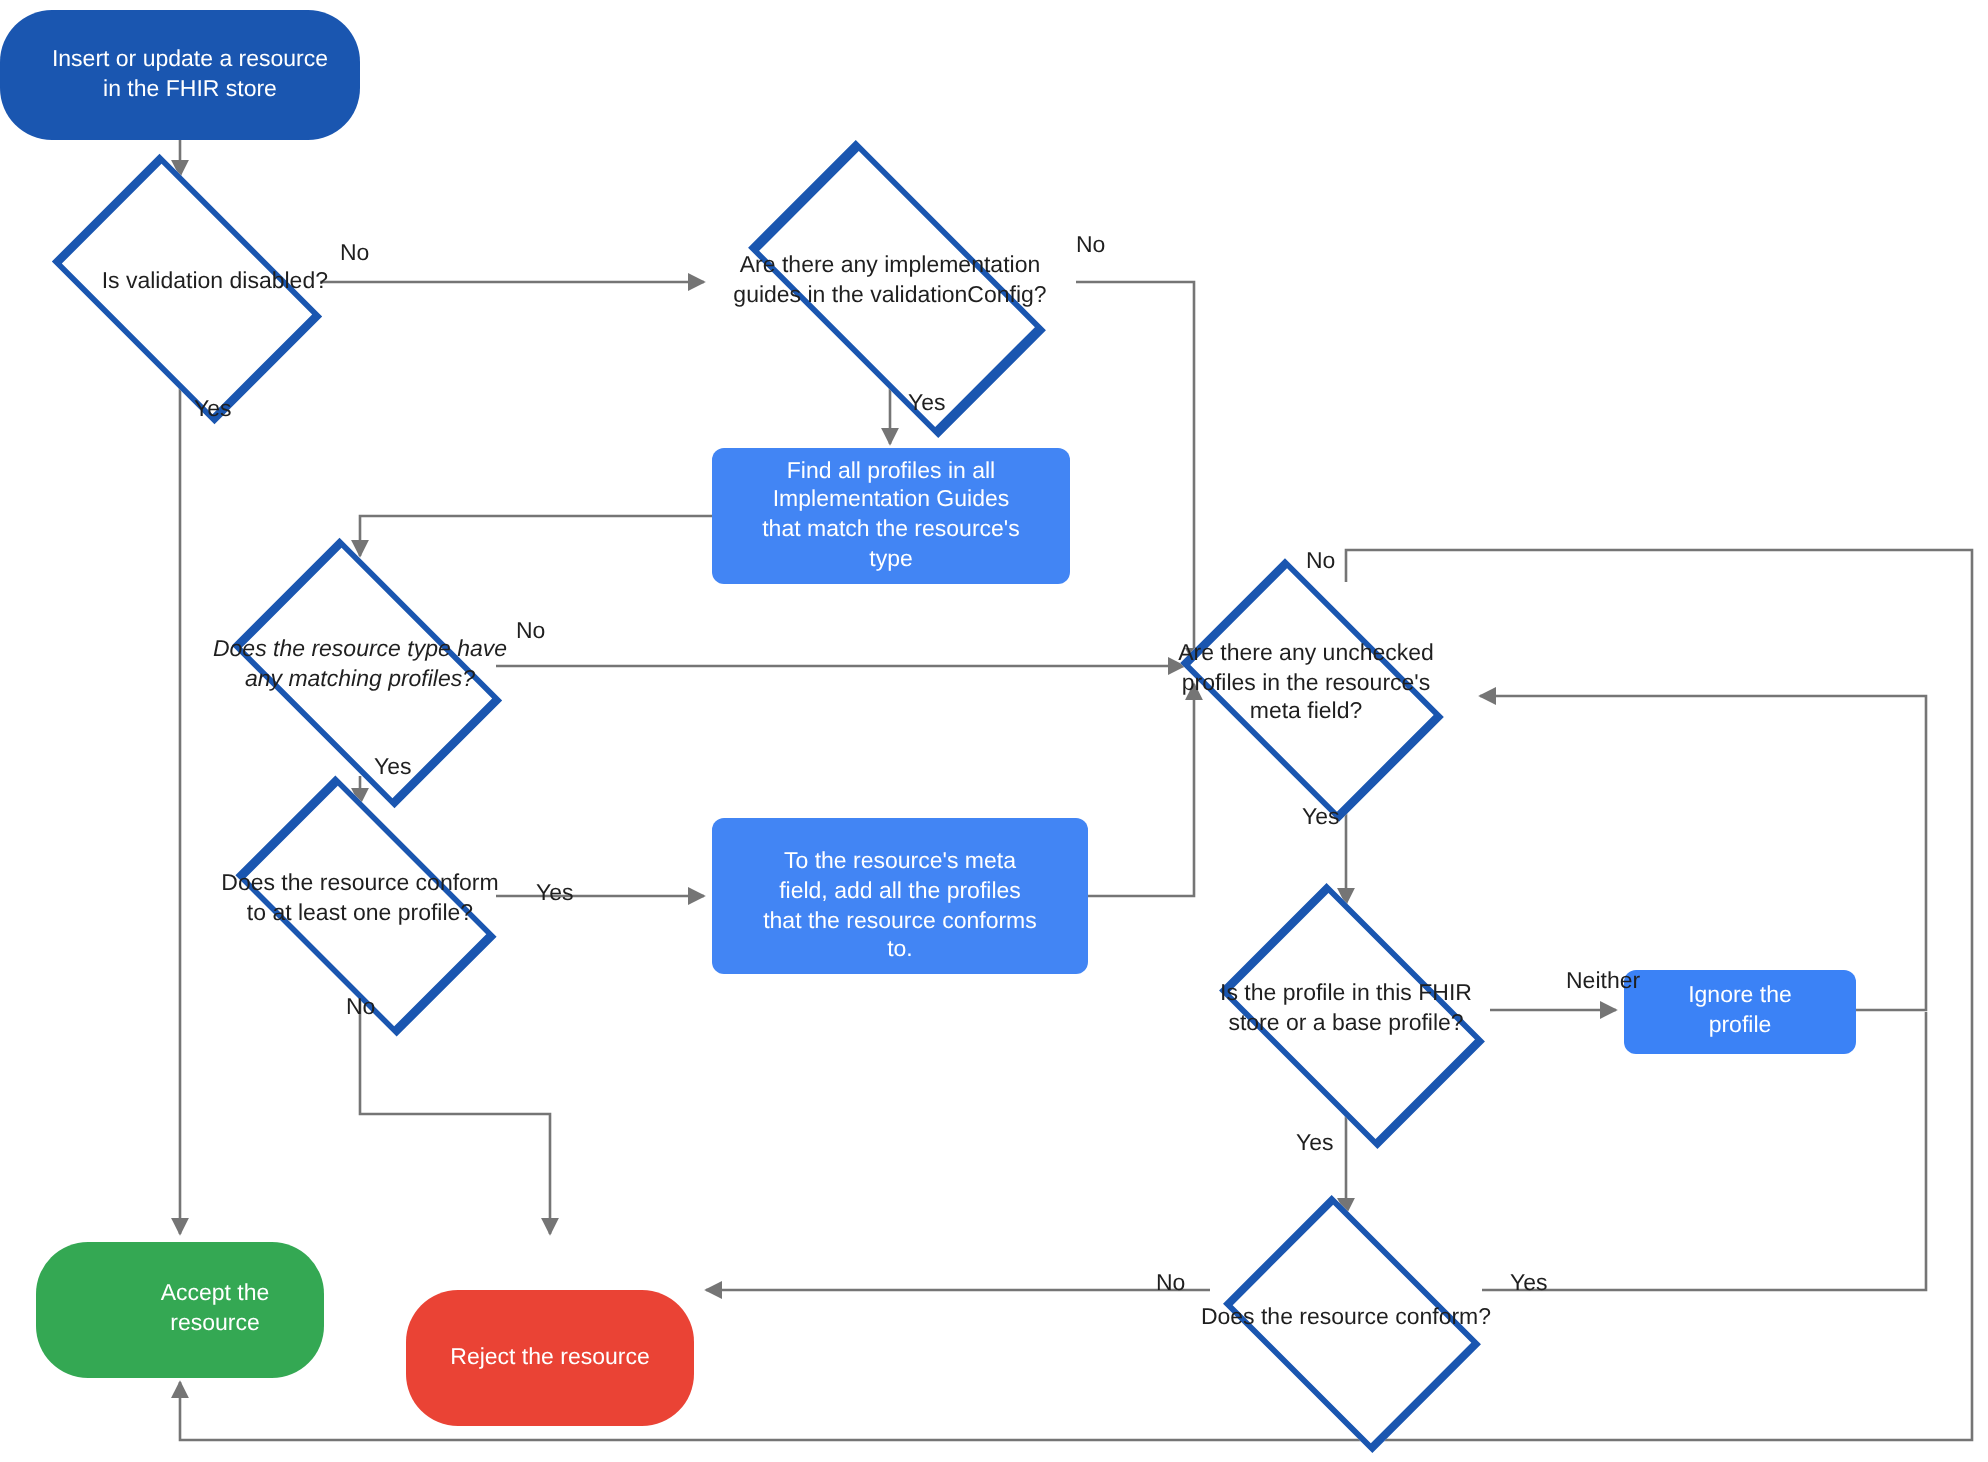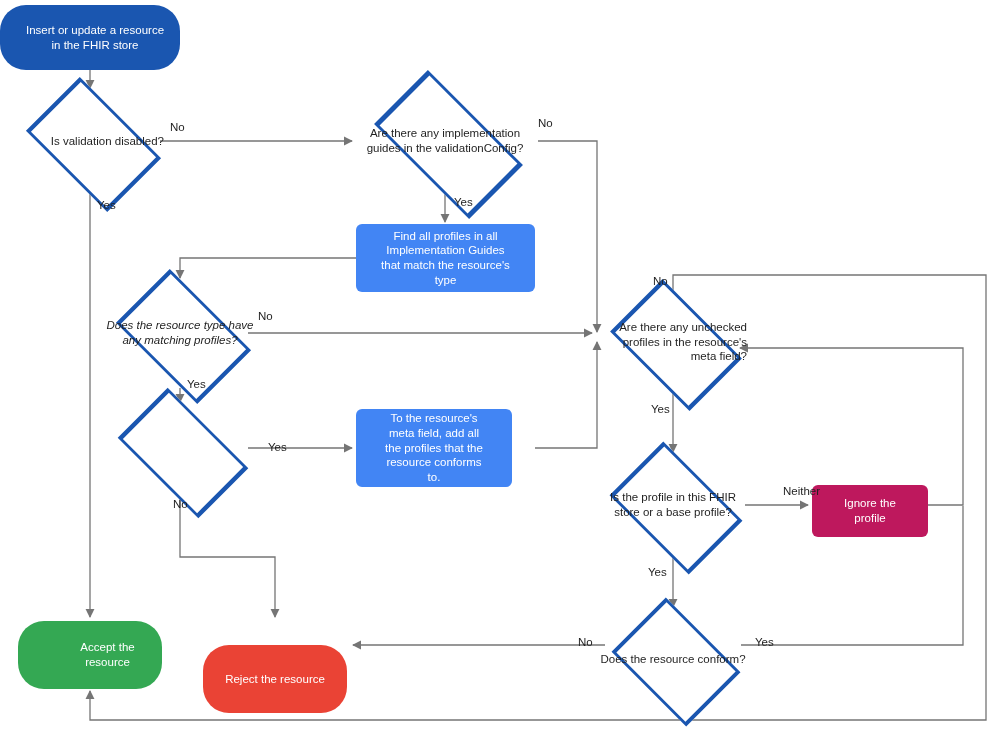--- a/index.html
+++ b/index.html
@@ -145,37 +145,38 @@
     <span>Find all profiles in all Implementation Guides that match the resource's type</span>
   </div>
 
   <div class="node decision" style="left:100px; top:280px; width:160px; height:106px;font-style:italic;">
     <div class="dia" style="width:75px; height:75px; margin-left:-37.5px; margin-top:-37.5px; transform:rotate(45deg) scale(1.42,0.94);"></div>
     <div class="dlabel">Does the resource type have any matching profiles?</div>
   </div>
 
   <div class="node decision" style="left:100px; top:402px; width:160px; height:96px;">
     <div class="dia" style="width:70px; height:70px; margin-left:-35px; margin-top:-35px; transform:rotate(45deg) scale(1.50,0.93);"></div>
-  </div>
-
-  <div class="node proc" style="left:356px; top:409px; width:156px; height:78px; background:#4285f4;">
+    <div class="dlabel">Does the resource conform to at least one profile?</div>
+  </div>
+
+  <div class="node proc" style="left:356px; top:409px; width:188px; height:78px; background:#4285f4;align-items:flex-end;">
     <span>To the resource's meta field, add all the profiles that the resource conforms to.</span>
   </div>
 
-  <div class="node decision" style="left:593px; top:291px; width:160px; height:102px;text-align:right;">
+  <div class="node decision" style="left:573px; top:291px; width:160px; height:102px;">
     <div class="dia" style="width:72px; height:72px; margin-left:-36px; margin-top:-36px; transform:rotate(45deg) scale(1.44,0.95);"></div>
     <div class="dlabel">Are there any unchecked profiles in the resource's meta field?</div>
   </div>
 
   <div class="node decision" style="left:593px; top:453px; width:160px; height:104px;">
     <div class="dia" style="width:74px; height:74px; margin-left:-37px; margin-top:-37px; transform:rotate(45deg) scale(1.40,0.95);"></div>
     <div class="dlabel">Is the profile in this FHIR store or a base profile?</div>
   </div>
 
-  <div class="node proc" style="left:812px; top:485px; width:116px; height:52px; background:#be185d;">
+  <div class="node proc" style="left:812px; top:485px; width:116px; height:42px; background:#3b82f6;">
     <span>Ignore the profile</span>
   </div>
 
   <div class="node decision" style="left:593px; top:607px; width:160px; height:104px;">
     <div class="dia" style="width:74px; height:74px; margin-left:-37px; margin-top:-37px; transform:rotate(45deg) scale(1.32,0.96);"></div>
     <div class="dlabel">Does the resource conform?</div>
   </div>
 
   <div class="node term" style="left:18px; top:621px; width:144px; height:68px; background:#34a853;padding-left:45px;">
     <span>Accept the resource</span>

